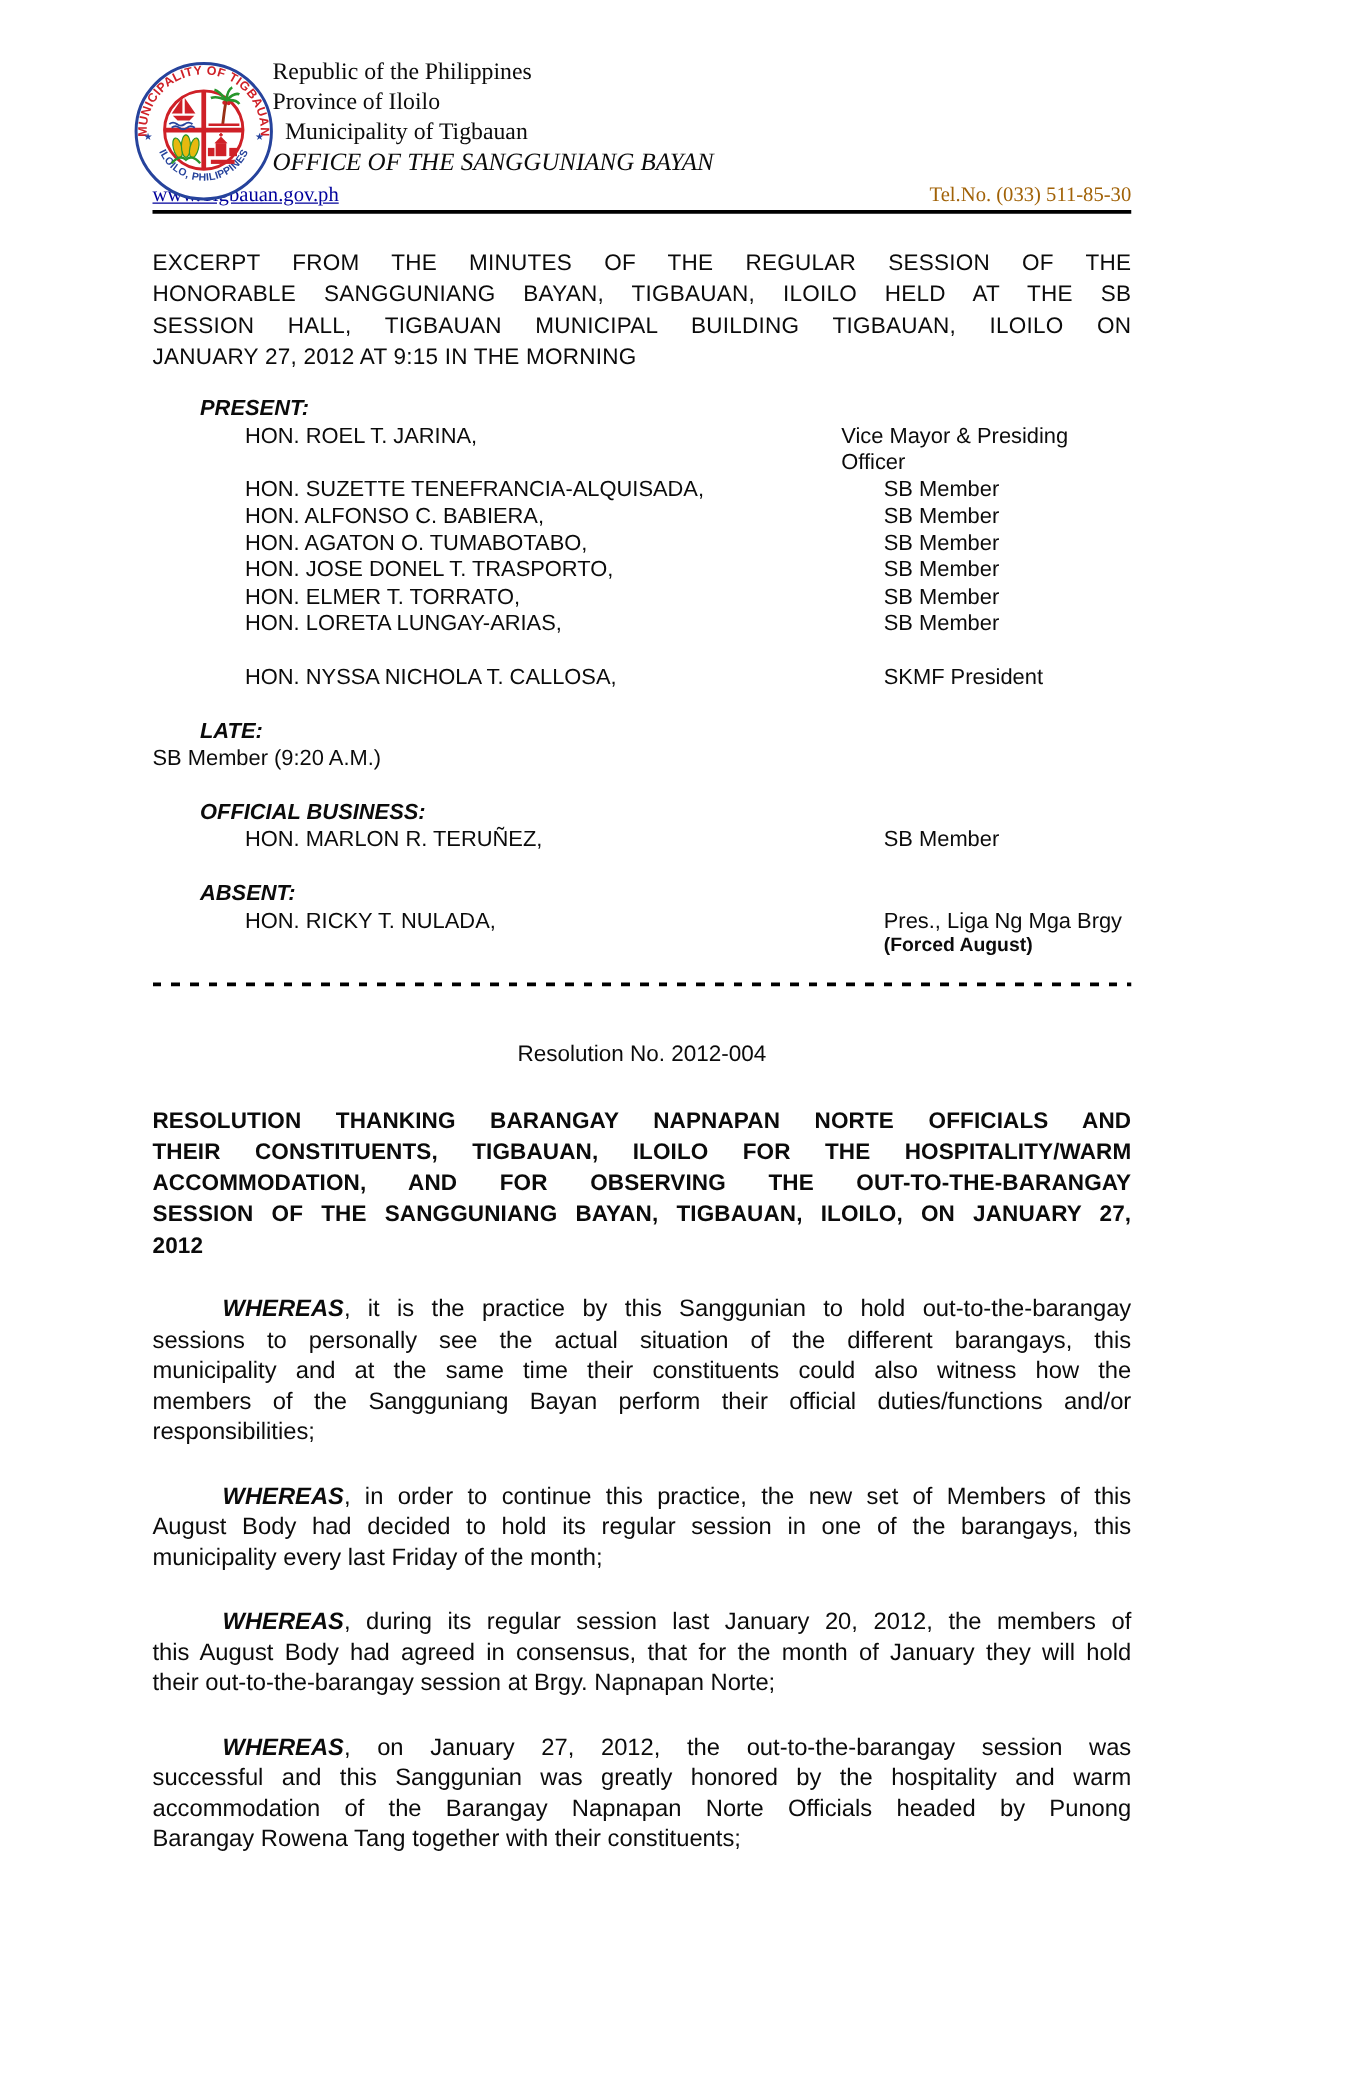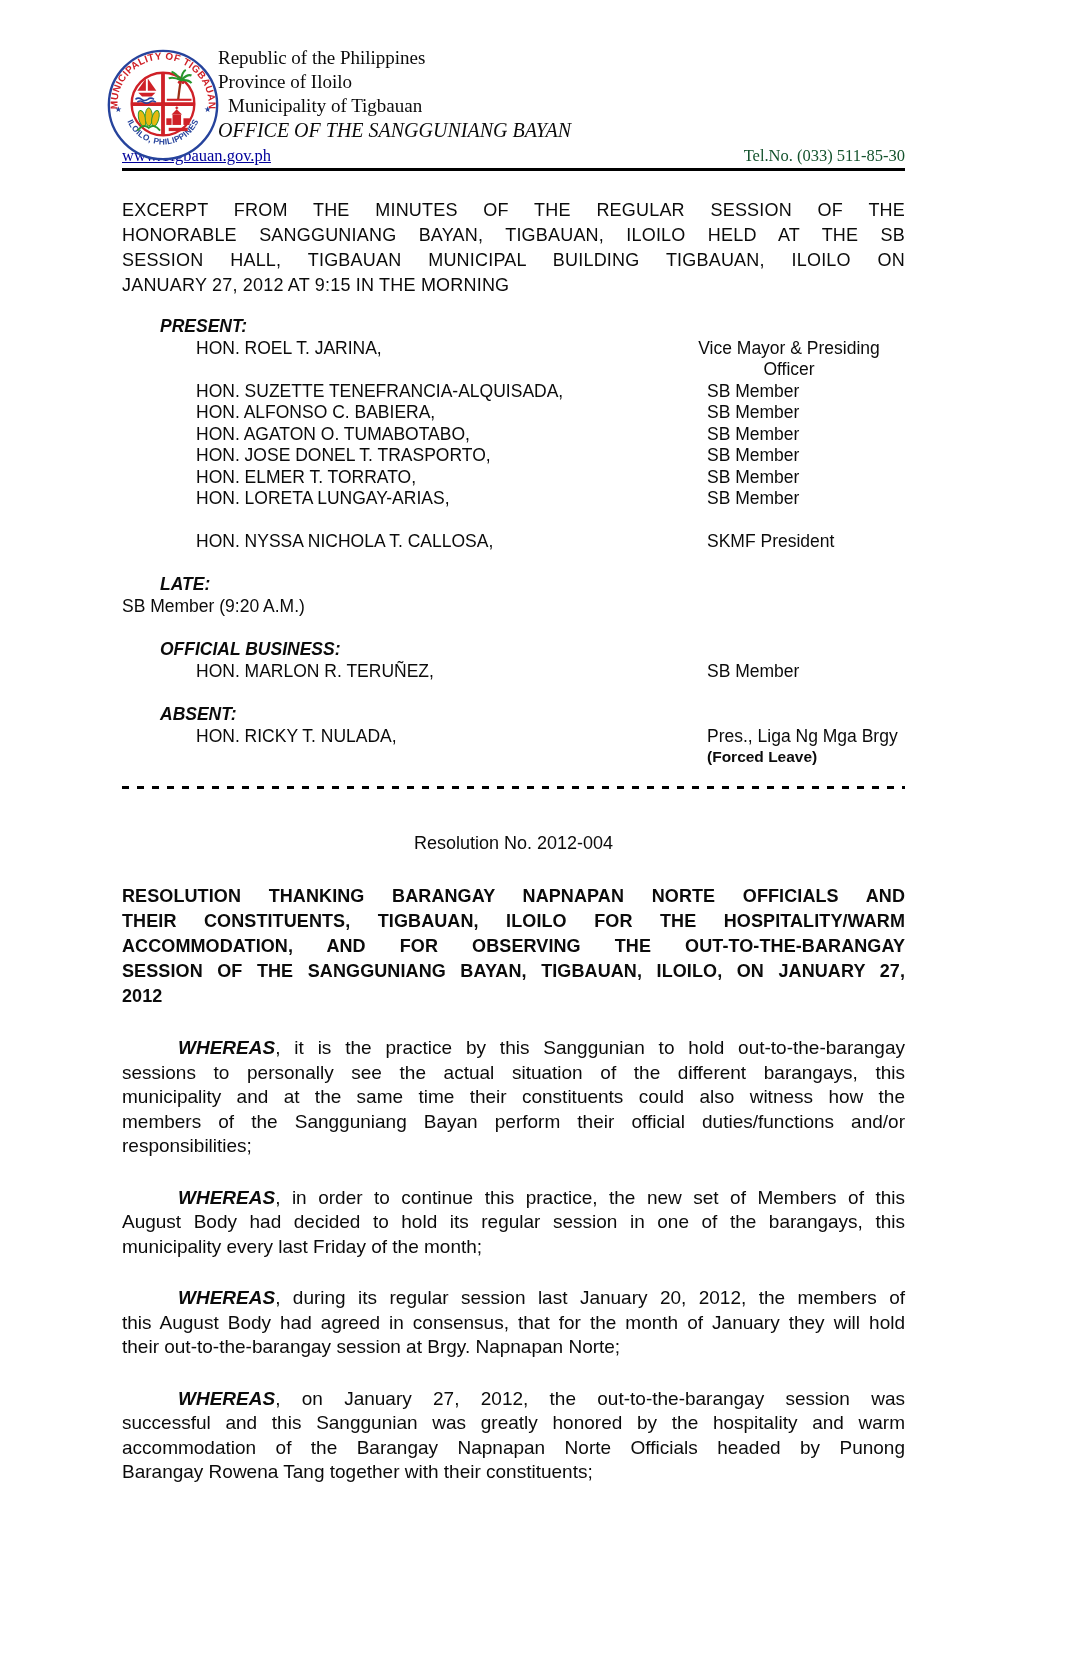--- a/index.html
+++ b/index.html
@@ -12,32 +12,32 @@
   
   .header{position:relative;min-height:130px;}
   .seal{position:absolute;left:-16px;top:2px;}
   .header-text{margin-left:96px;font-family:"Liberation Serif","DejaVu Serif",serif;}
   .ht-line{font-size:19px;line-height:24px;}
   .ht-line3{padding-left:10px;}
   .ht-office{font-size:20px;line-height:25px;font-weight:normal;font-style:italic;}
   .linkrow{display:flex;justify-content:space-between;align-items:baseline;
     font-family:"Liberation Serif","DejaVu Serif",serif;font-size:16.5px;margin-top:3px;}
   .weblink{color:#00009b;text-decoration:underline;cursor:pointer;}
-  .tel{color:#14532d;}
+  .tel{color:#a16207;}
   .rule{border-bottom:3px solid #000;margin-top:2px;}
   
   .excerpt{margin-top:22px;font-size:18px;line-height:25px;letter-spacing:.2px;}
   .jl{text-align:justify;text-align-last:justify;}
   .ll{text-align:left;}
   
   .attendance{margin-top:18px;font-size:17.5px;line-height:21.5px;}
   .sec-label{font-weight:bold;font-style:italic;padding-left:38px;}
   .row{display:grid;grid-template-columns:585px 1fr;}
   .row .name{padding-left:74px;}
-  .pos-wide{margin-left:-34px;text-align:center;}
+  .pos-wide{margin-left:-34px;}
   .gap-sm{margin-top:21px;}
   .gap-sec{margin-top:22px;}
   .note{font-weight:bold;font-size:15.5px;line-height:19px;}
   
   .dashed{margin-top:20px;height:3px;
     background:repeating-linear-gradient(90deg,#000 0 7px,transparent 7px 15px);}
   
   .res-no{margin-top:44px;text-align:center;font-weight:normal;font-size:18px;}
   .res-title{margin-top:30px;font-weight:bold;font-size:18px;line-height:25px;letter-spacing:.1px;}
   .para{margin-top:27px;font-size:19px;line-height:24.5px;}
@@ -171,21 +171,21 @@
     <div class="row">
       <span class="name">HON. MARLON R. TERUÑEZ,</span>
       <span class="pos">SB Member</span>
     </div>
 
     <div class="sec-label gap-sec">ABSENT:</div>
     <div class="row">
       <span class="name">HON. RICKY T. NULADA,</span>
       <span class="pos">
         <span>Pres., Liga Ng Mga Brgy</span>
-        <span class="note" style="display:block">(Forced Leave)</span>
+        <span class="note" style="display:block">(Forced August)</span>
       </span>
     </div>
   </div>
 
   <div class="dashed"></div>
 
   <div class="res-no">Resolution No. 2012-004</div>
 
   <div class="res-title">
     <div class="jl">RESOLUTION THANKING BARANGAY NAPNAPAN NORTE OFFICIALS AND</div>

